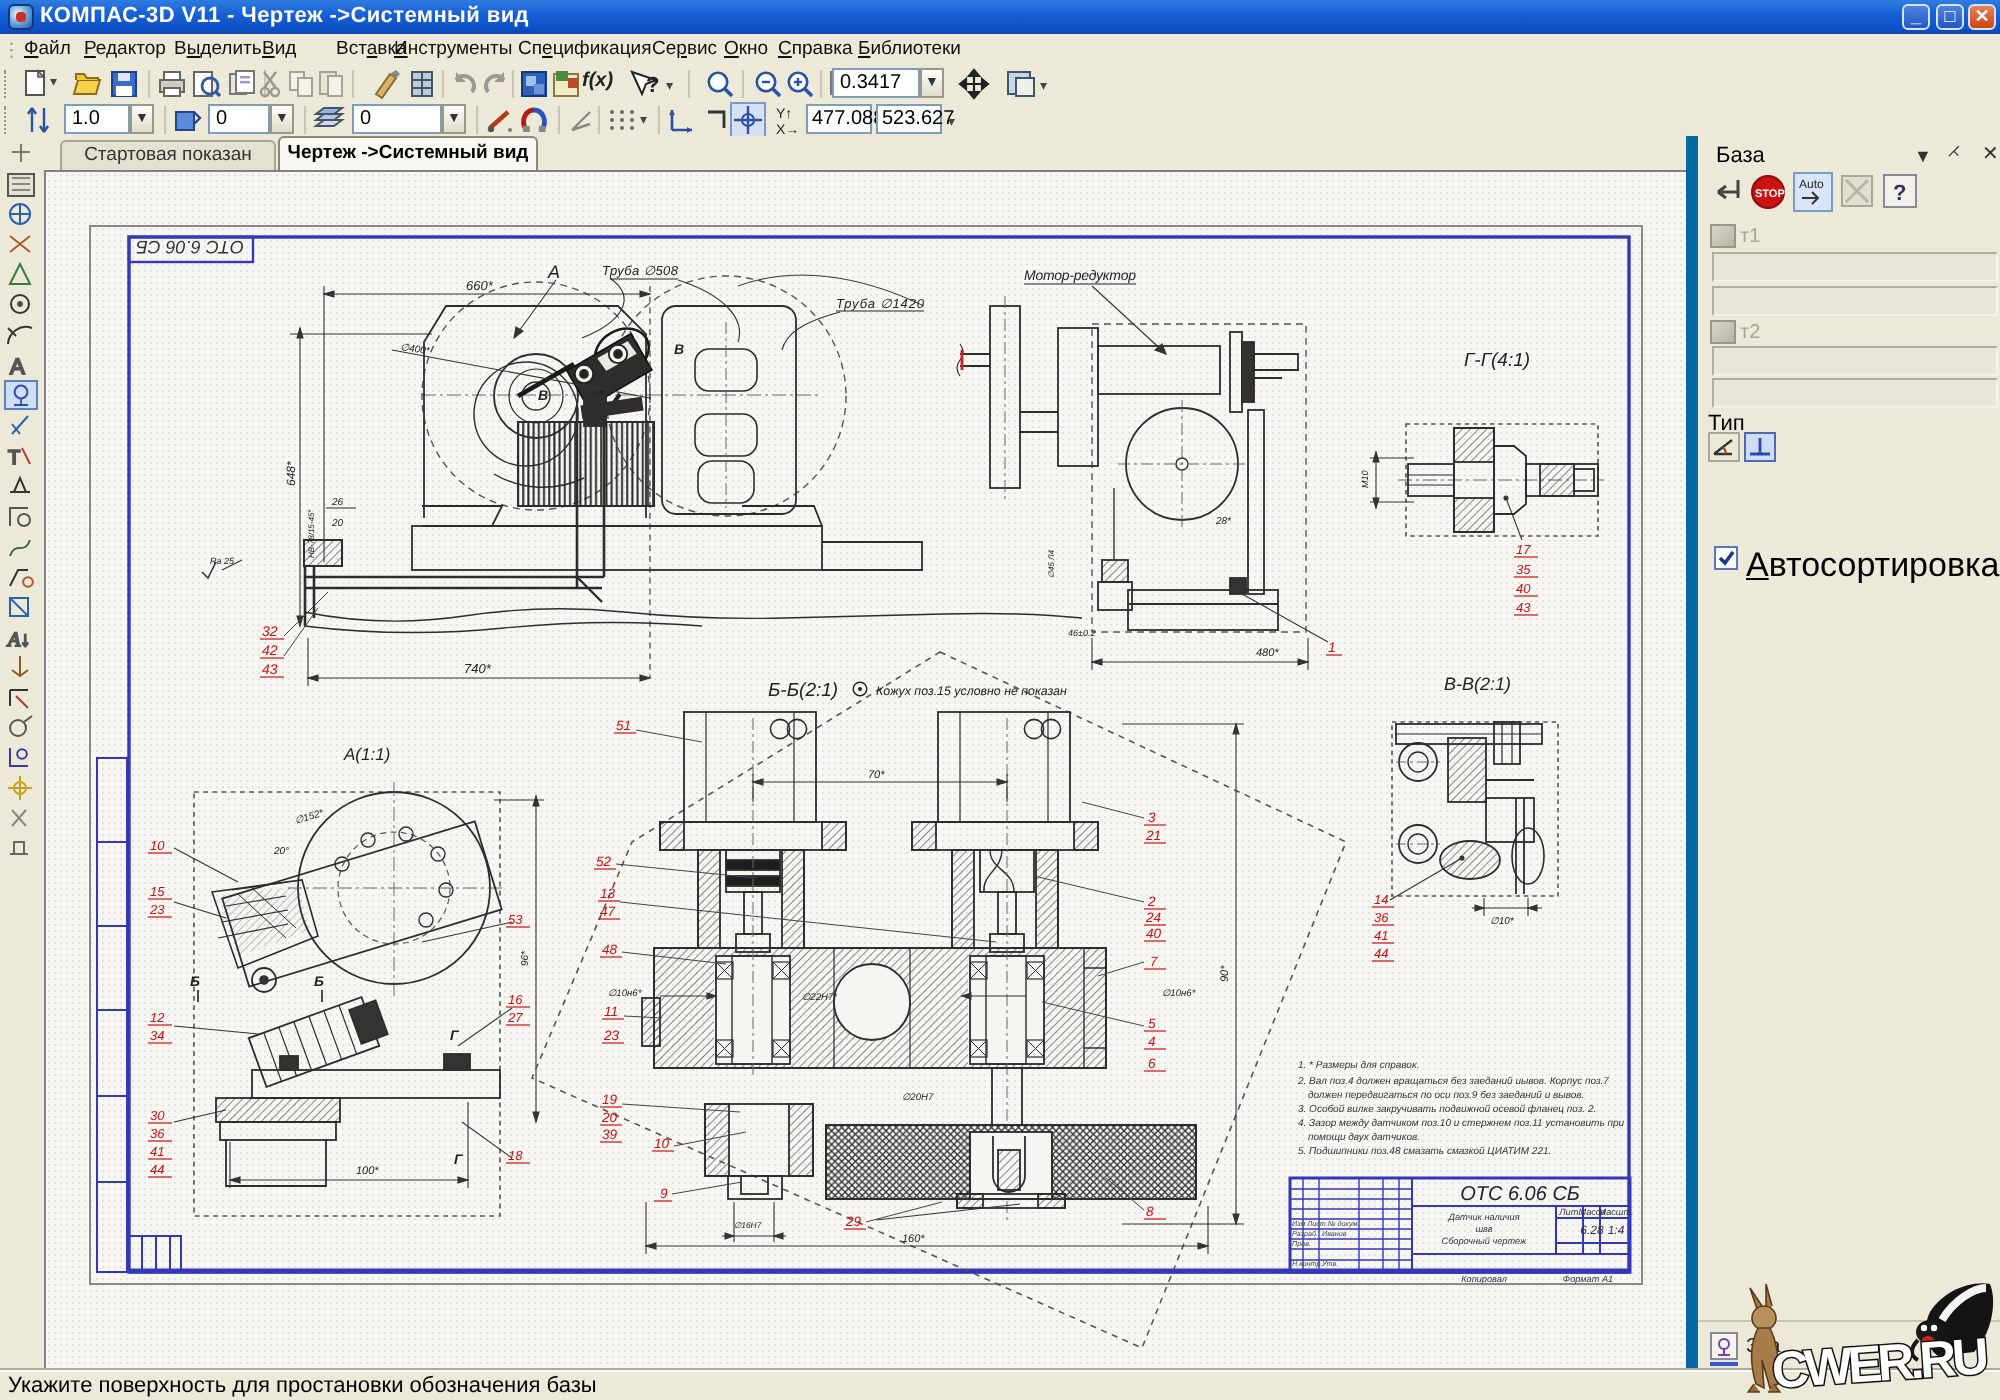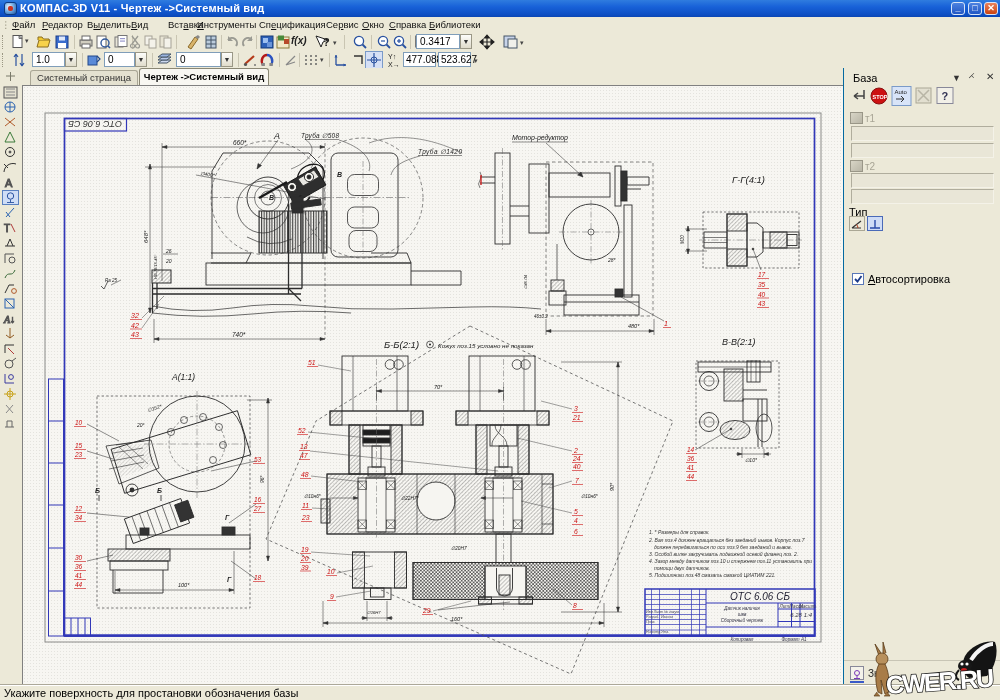--- a/index.html
+++ b/index.html
@@ -21,21 +21,21 @@
 .sep{position:absolute;top:2px;width:1px;height:14px;background:#c9c5b2;}
 .ico{position:absolute;top:1px;width:16px;height:16px;}
 .combo{position:absolute;top:1px;height:15px;background:#fff;border:1px solid #7f9db9;font-size:10px;color:#000;padding:1px 2px 0 3px;}
 .dd{position:absolute;top:1px;width:12px;height:15px;background:linear-gradient(180deg,#fdfdfb,#e0dccb);border:1px solid #9a9786;font-size:7px;color:#333;text-align:center;line-height:13px;}
 .nfield{position:absolute;top:1px;height:15px;background:#fff;border:1px solid #7f9db9;font-size:10px;color:#000;padding:1px 2px 0 2px;}
 #tabbar{position:absolute;left:22px;top:68px;width:821px;height:17px;background:#ece9d8;font-size:9.5px;}
 #tab1{position:absolute;left:8px;top:2px;width:108px;height:15px;background:#e4e1d0;border:1px solid #a9a695;border-bottom:none;border-radius:3px 3px 0 0;color:#333;text-align:center;padding-top:1px;}
 #tab2{position:absolute;left:117px;top:0px;width:130px;height:17px;background:#f8f7f2;border:1px solid #8a8774;border-bottom:none;border-radius:3px 3px 0 0;color:#000;font-weight:bold;text-align:center;padding-top:2px;}
 #leftdock{position:absolute;left:0;top:68px;width:22px;height:617px;background:#ece9d8;}
 #canvas{position:absolute;left:22px;top:85px;width:821px;height:600px;background:#f7f6f2;background-image:radial-gradient(#e4e3de 25%,rgba(0,0,0,0) 26%);background-size:3px 3px;border-left:1px solid #808080;border-top:1px solid #808080;}
-#rpanel{position:absolute;left:843px;top:68px;width:157px;height:617px;background:#ece9d8;border-left:1px solid #0369a1;}
+#rpanel{position:absolute;left:843px;top:68px;width:157px;height:617px;background:#ece9d8;border-left:6px solid #0369a1;}
 #statusbar{position:absolute;left:0;top:685px;width:1000px;height:15px;background:#ece9d8;border-top:1px solid #fff;box-shadow:0 -1px 0 #aca899;font-size:11px;color:#000;text-align:right;}
 #statusbar span{position:absolute;left:4px;top:1px;}
 #watermark{position:absolute;left:865px;top:640px;width:135px;height:60px;z-index:50;}
 </style></head>
 <body>
 <div id="titlebar">
  <div id="appico"></div>
  <span class="ttxt">КОМПАС-3D V11 - Чертеж -&gt;Системный вид</span>
  <div class="wbtn" id="wmin">_</div>
  <div class="wbtn" id="wmax">□</div>
@@ -331,21 +331,21 @@
 <g transform="translate(3,334)">
           <path d="M3 11 l7 -8 M3 3 l7 8" stroke="#888"></path>
         </g>
 <g transform="translate(3,349)">
           <path d="M2 10 h9 M4 10 v-6 h5 v6" stroke="#666"></path>
         </g>
 </g>
 </svg>
 </div>
 <div id="tabbar">
- <div id="tab1">Системный страница</div>
+ <div id="tab1">Стартовая показан</div>
  <div id="tab2">Чертеж -&gt;Системный вид</div>
 </div>
 <div id="canvas">
 <svg id="dwg" width="821" height="600" viewBox="22 85 821 600" style="position:absolute;left:0;top:0">
 <defs>
 <pattern id="ha" width="2.9" height="2.9" patternTransform="rotate(45)" patternUnits="userSpaceOnUse">
           <line x1="0" y1="0" x2="0" y2="2.9" stroke="#3f3f3f" stroke-width="0.6"></line>
         </pattern>
 <pattern id="hb" width="3.4" height="3.4" patternUnits="userSpaceOnUse">
           <path d="M0 0L3.4 3.4M3.4 0L0 3.4" stroke="#2e2e2e" stroke-width="0.65"></path>
@@ -977,21 +977,21 @@
  <div style="position:absolute;left:23px;top:148px;width:16px;height:15px;background:#cfdcf6;border:1px solid #4a6ab8">
   <svg width="14" height="13">
         <path d="M7 2 V10 M2 10 H12" stroke="#2a4aa8" stroke-width="1.4" fill="none"></path>
       </svg>
  </div>
  <div style="position:absolute;left:8px;top:205px;width:12px;height:12px;background:#fff;border:1px solid #5a78b8;line-height:0">
       <svg width="10" height="10" style="display:block">
         <path d="M2 5 l2.5 2.5 4 -5.5" stroke="#1a3a8a" stroke-width="1.8" fill="none"></path>
       </svg>
     </div>
- <div style="position:absolute;left:24px;top:205px;font-size:11px;color:#000"><u>А</u>втосортировка</div>
+ <div style="position:absolute;left:24px;top:205px;font-size:17px;color:#000"><u>А</u>втосортировка</div>
  <div style="position:absolute;left:0px;top:592px;width:157px;height:25px;border-top:1px solid #c8c5b5">
   <div style="position:absolute;left:6px;top:5px;width:14px;height:14px;background:#f4f2ea;border:1px solid #889"><svg width="12" height="12">
           <circle cx="6" cy="4" r="2.5" fill="none" stroke="#7a3ab8"></circle>
           <path d="M6 6.5 v3 M3 9.5 h6" stroke="#7a3ab8"></path>
         </svg></div>
   <div style="position:absolute;left:6px;top:20px;width:14px;height:2px;background:#3a5ac8"></div>
   <div style="position:absolute;left:24px;top:7px;font-size:10px;color:#222">Зна</div>
  </div>
 </div>
 <div id="statusbar">

